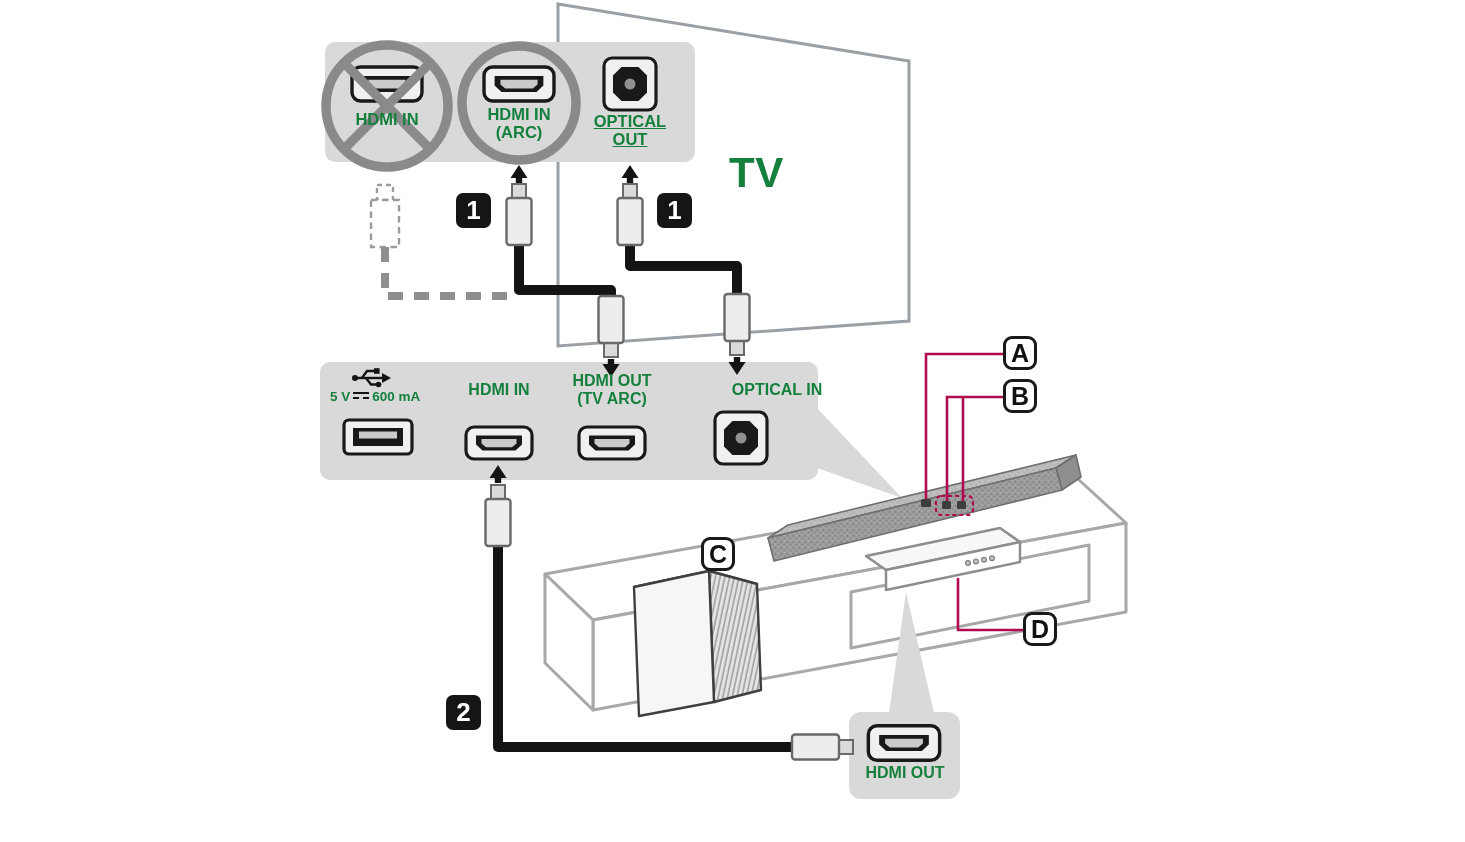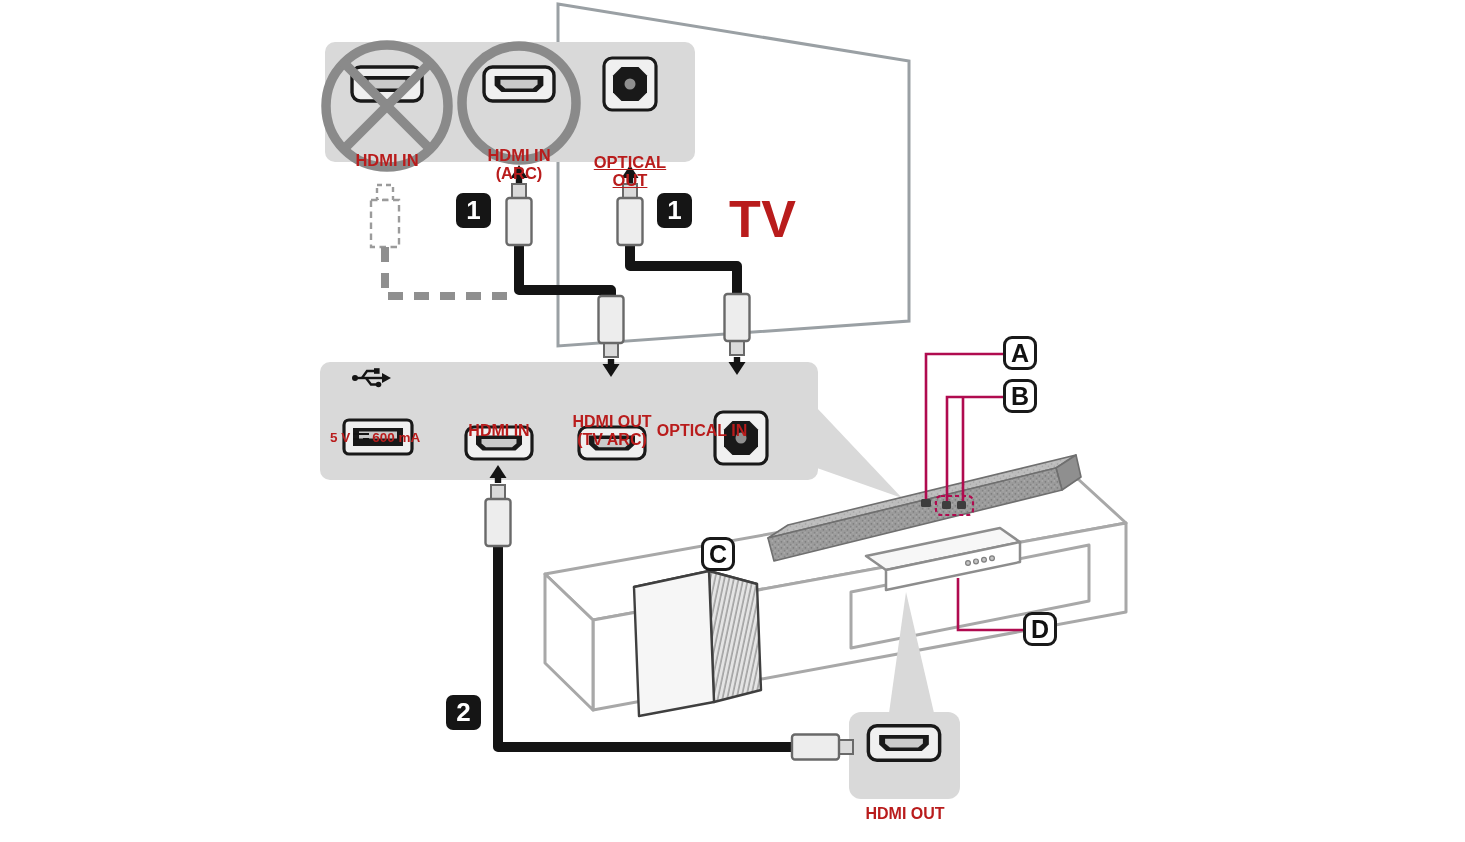--- a/index.html
+++ b/index.html
@@ -2,27 +2,26 @@
 <html><head>
 <meta charset="utf-8">
 <style>
   html,body{margin:0;padding:0;background:#fff;}
   .stage{
     position:relative;width:1465px;height:842px;background:#ffffff;
     font-family:"Liberation Sans","DejaVu Sans",sans-serif;overflow:hidden;
   }
   .layer{position:absolute;left:0;top:0;width:1465px;height:842px;}
   .lbl{
-    position:absolute;font-weight:700;color:#b91c1c;text-align:center;
+    position:absolute;font-weight:700;color:#15803d;text-align:center;
     line-height:1.12;
-    margin-top:41px;
   }
   .f16{font-size:16.5px;}
   .f15{font-size:16px;}
-  .tv-name{font-size:52px;letter-spacing:.5px;line-height:1;}
+  .tv-name{font-size:42px;letter-spacing:.5px;line-height:1;}
   .usb-spec{display:flex;align-items:center;gap:3px;font-size:13.5px;white-space:nowrap;}
   .dc-icon{display:inline-block;width:16px;height:9px;position:relative;}
   .dc-icon::before{content:"";position:absolute;top:0;left:0;right:0;border-top:2.6px solid #141414;}
   .dc-icon::after{content:"";position:absolute;top:5px;left:0;right:0;border-top:2.6px dashed #141414;}
   .step-badge{
     position:absolute;width:35px;height:35px;background:#151515;color:#ffffff;
     border-radius:7px;font-size:26px;font-weight:700;
     display:flex;align-items:center;justify-content:center;
   }
   .callout-badge{
@@ -215,21 +214,21 @@
     <span>600 mA</span>
   </div>
 
   <div class="lbl f15" style="left:437px;top:381px;width:124px;">HDMI IN</div>
 
   <div class="lbl f15" style="left:551px;top:372px;width:122px;line-height:1.1;">
     <div>HDMI OUT</div>
     <div>(TV ARC)</div>
   </div>
 
-  <div class="lbl f15" style="left:637px;top:381px;width:130px;">OPTICAL IN</div>
+  <div class="lbl f15" style="left:712px;top:381px;width:130px;">OPTICAL IN</div>
 
   <div class="lbl f15" style="left:849px;top:764px;width:112px;">HDMI OUT</div>
 
   <div class="step-badge" style="left:456px;top:193px;">1</div>
   <div class="step-badge" style="left:657px;top:193px;">1</div>
   <div class="step-badge" style="left:446px;top:695px;">2</div>
 
   <div class="callout-badge" style="left:1003px;top:336px;">A</div>
   <div class="callout-badge" style="left:1003px;top:379px;">B</div>
   <div class="callout-badge" style="left:701px;top:537px;">C</div>

